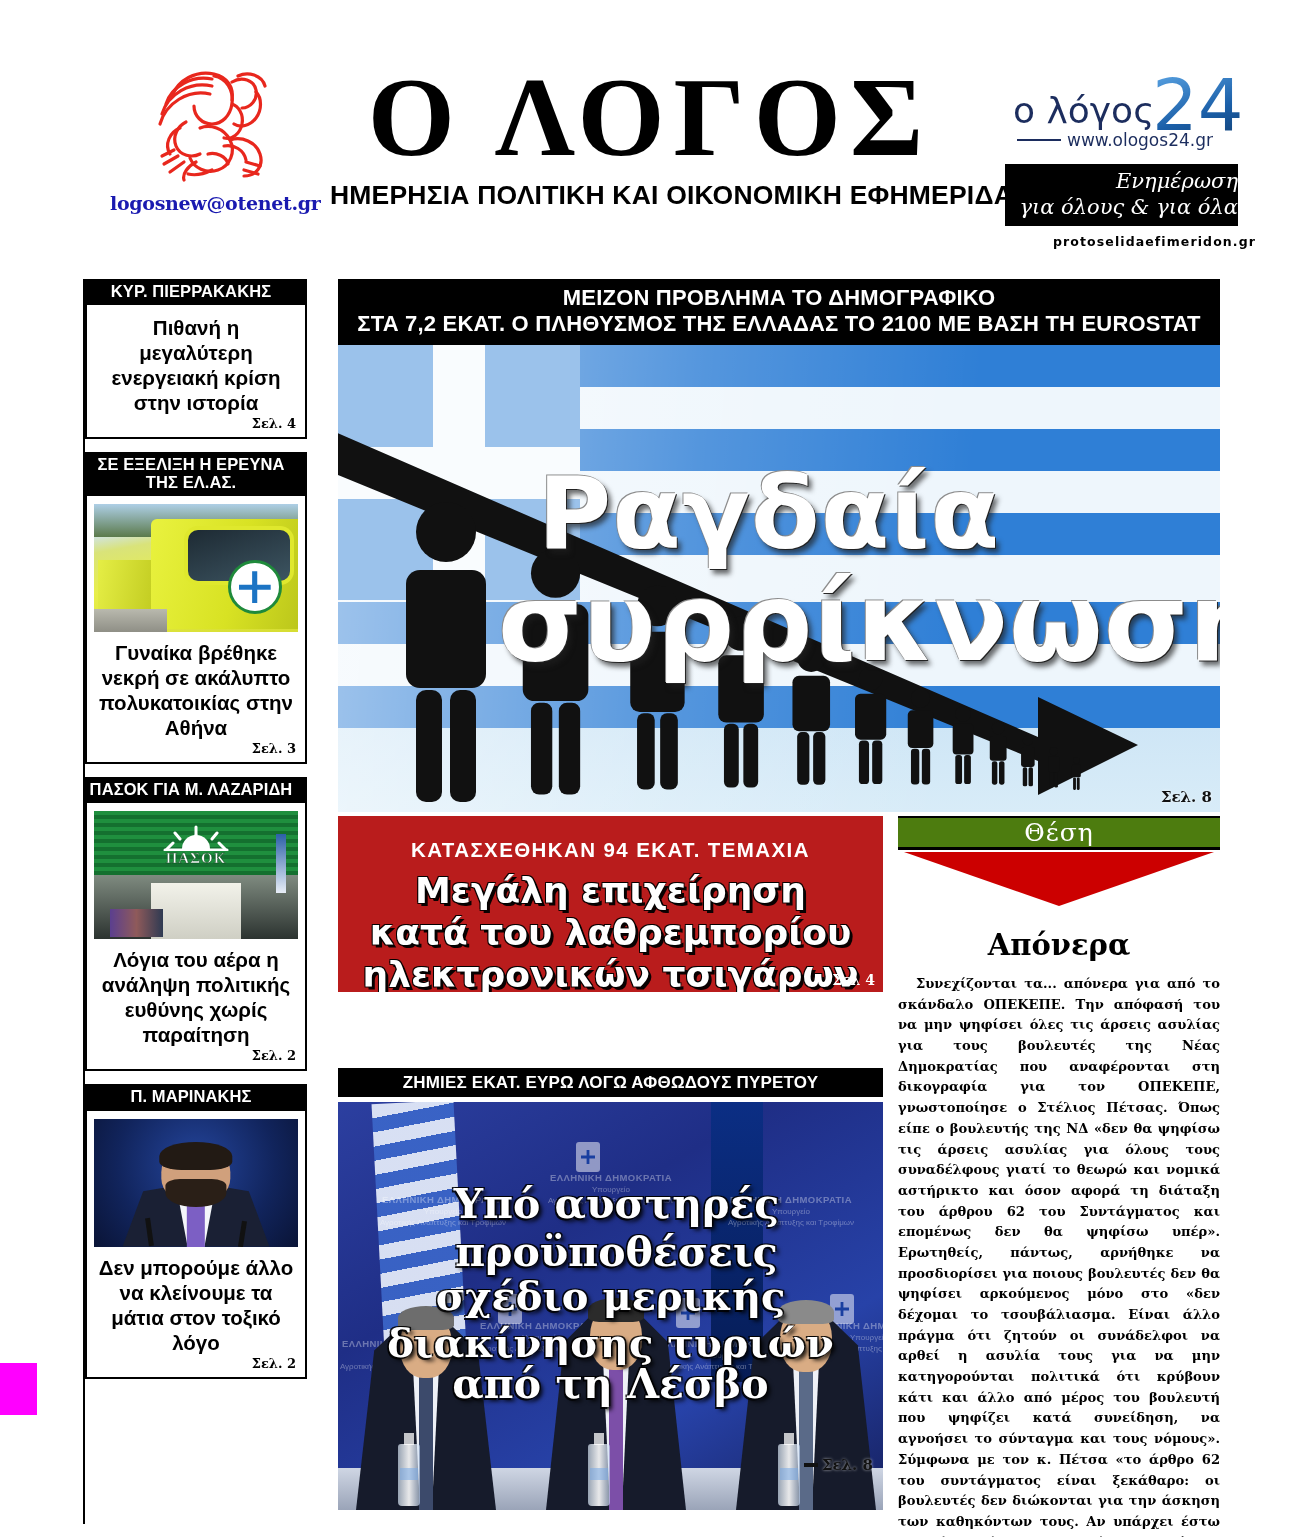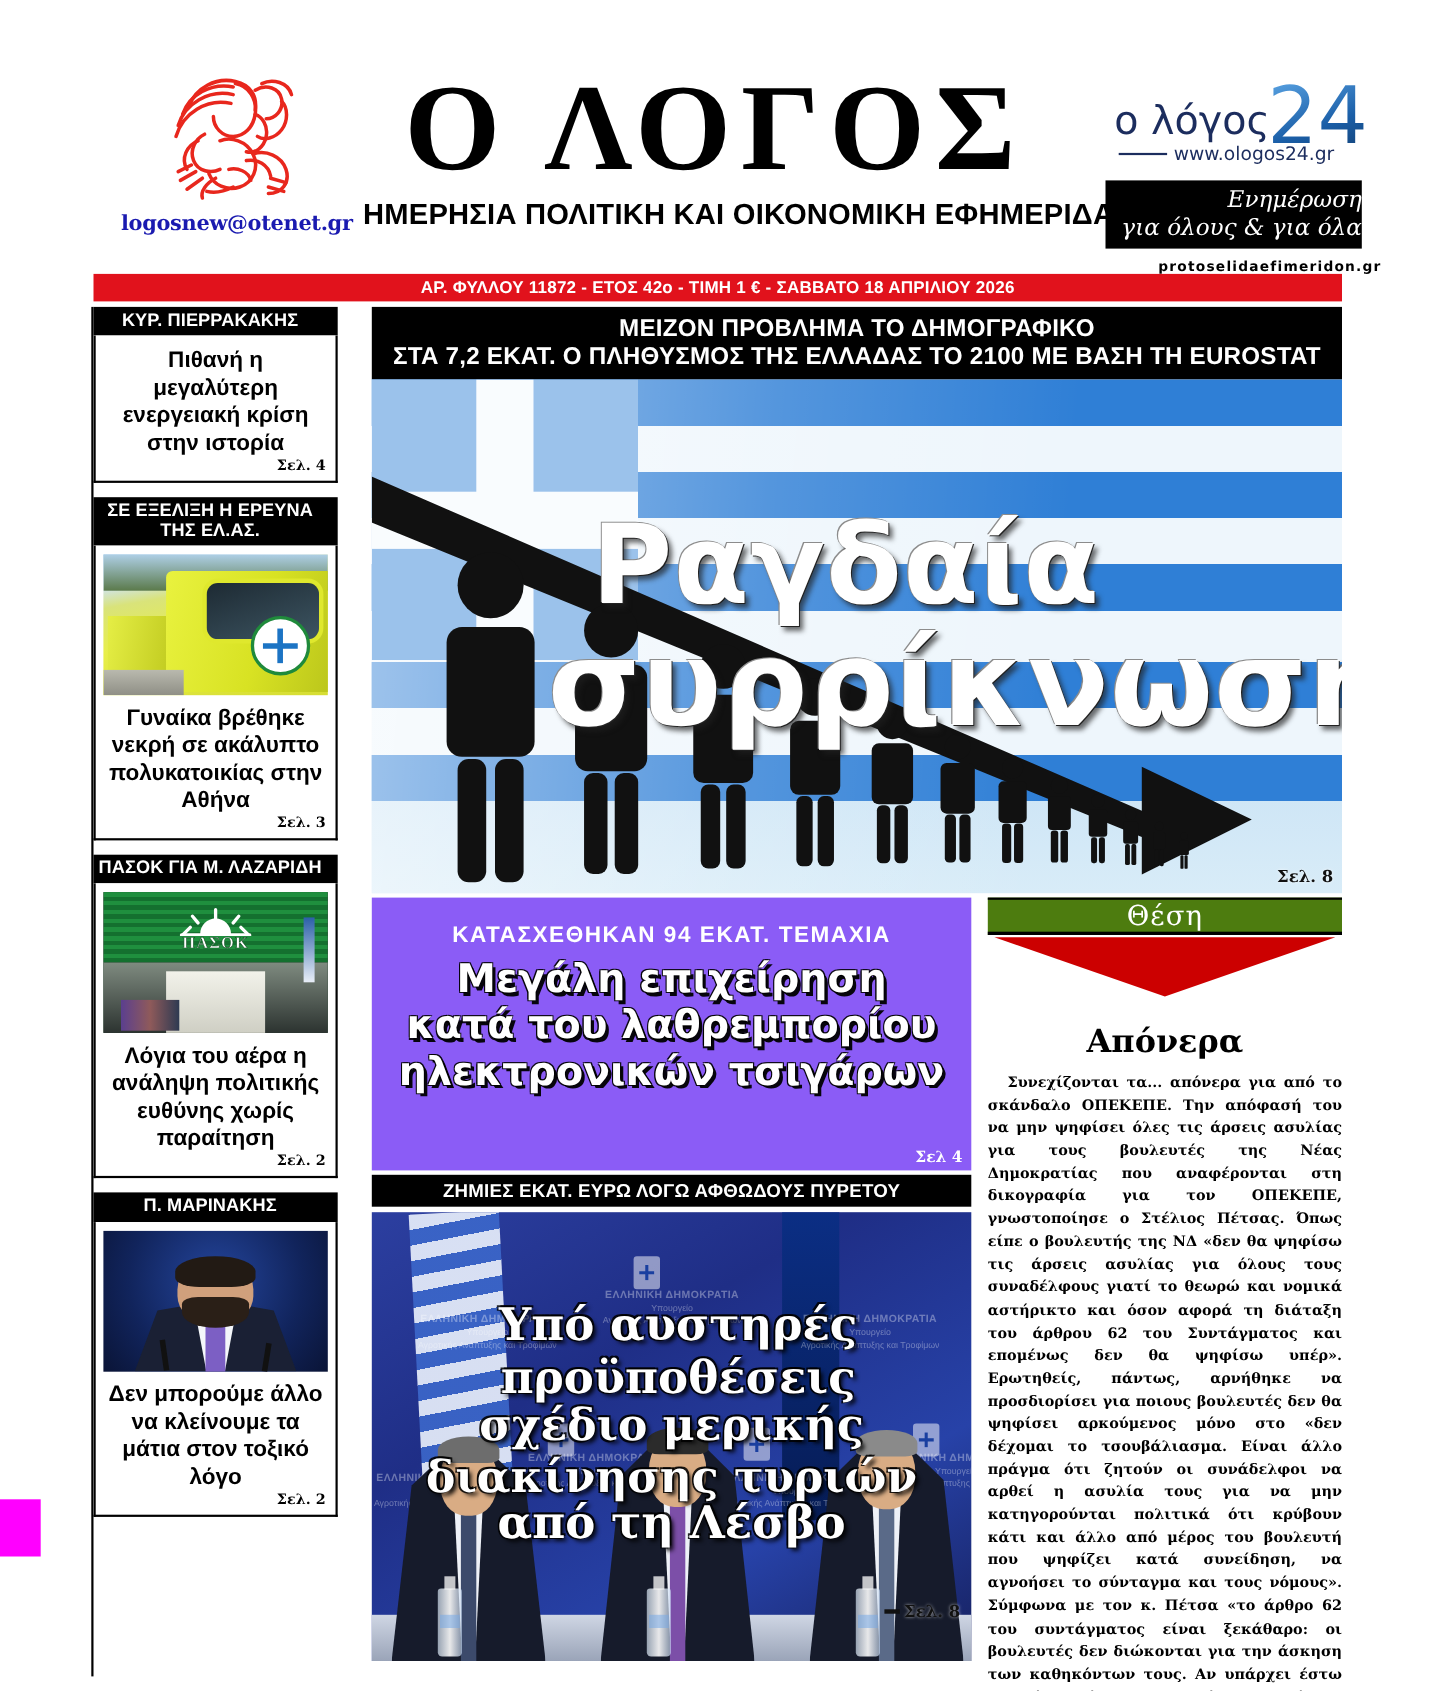--- a/index.html
+++ b/index.html
@@ -223,22 +223,22 @@
   #hero-title .ht1 { left: 200px; top: 110px; font-size: 100px; letter-spacing: 1px; }
   #hero-title .ht2 { left: 160px; top: 215px; font-size: 108px; letter-spacing: 1px; }
   #hero-page {
     position: absolute; right: 8px; bottom: 6px;
     font-family: "DejaVu Serif", serif; font-weight: bold; font-size: 15px;
     color: #111; text-shadow: 0 0 3px rgba(255,255,255,.8);
   }
 
   
   #blue-box {
-    position: absolute; left: 338px; top: 816px; width: 545px; height: 248px;
-    background: #8b5cf6; overflow: hidden;
+    position: absolute; left: 338px; top: 816px; width: 545px; height: 176px;
+    background: #b91c1c; overflow: hidden;
   }
   #blue-kicker {
     text-align: center; color: #fff; padding-top: 22px;
     font-family: "Liberation Sans", sans-serif; font-weight: bold;
     font-size: 20.5px; letter-spacing: 1.4px;
   }
   #blue-head { text-align: center; margin-top: 8px; }
   #blue-head div {
     font-family: "DejaVu Sans", sans-serif; font-weight: bold;
     font-size: 36px; line-height: 1.17; color: #fff;
@@ -415,23 +415,20 @@
         <div id="brand-url">www.ologos24.gr</div>
       </div>
       <div id="brand-tagline">
         <span>Ενημέρωση</span>
         <span>για όλους &amp; για όλα</span>
       </div>
       <div id="brand-credit">protoselidaefimeridon.gr</div>
     </div>
   </div>
 
-  <div id="date-bar">
-    <div id="date-bar-text">ΑΡ. ΦΥΛΛΟΥ 11872 - ΕΤΟΣ 42ο - ΤΙΜΗ 1 € - ΣΑΒΒΑΤΟ 18 ΑΠΡΙΛΙΟΥ 2026</div>
-  </div>
 
   <div id="gutter-rule"></div>
 
   <div id="sidebar">
 
     <div class="side-card">
       <div class="side-kicker">ΚΥΡ. ΠΙΕΡΡΑΚΑΚΗΣ</div>
       <div class="side-body">
         <div class="side-head">Πιθανή η μεγαλύτερη ενεργειακή κρίση στην ιστορία</div>
         <div class="side-page">Σελ. 4</div>

